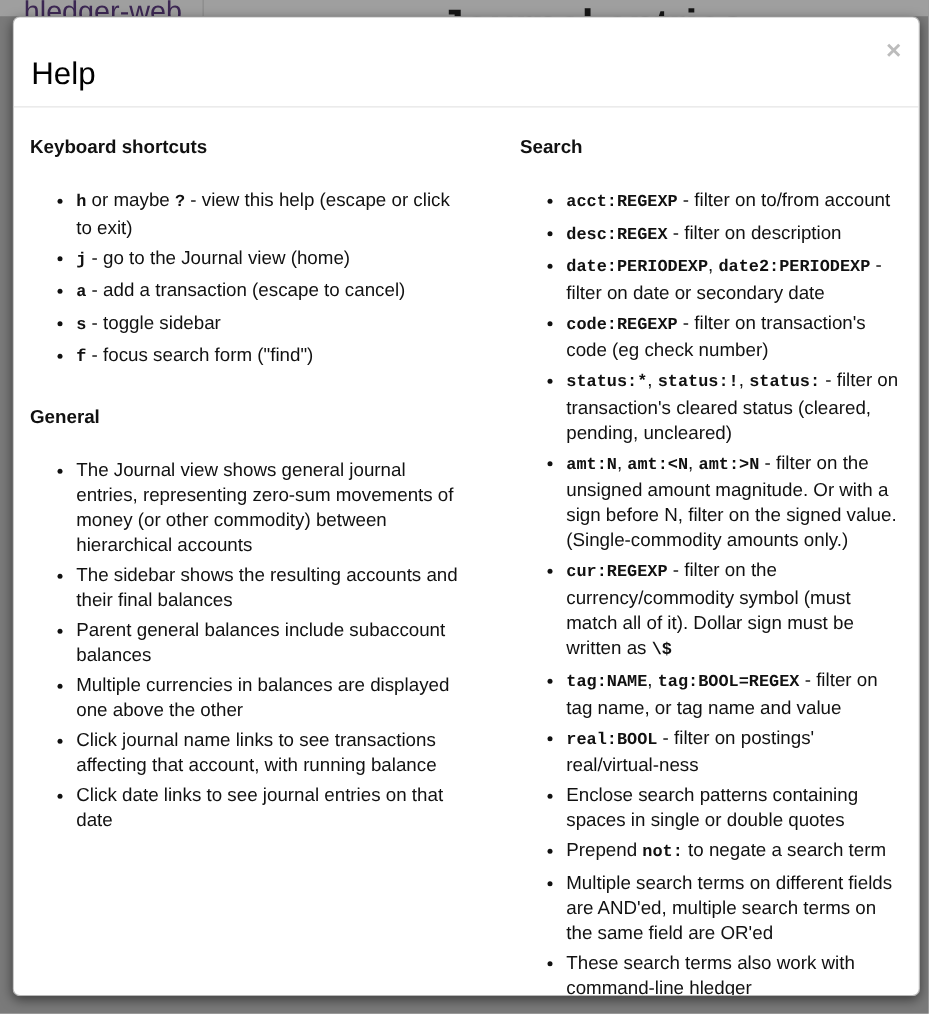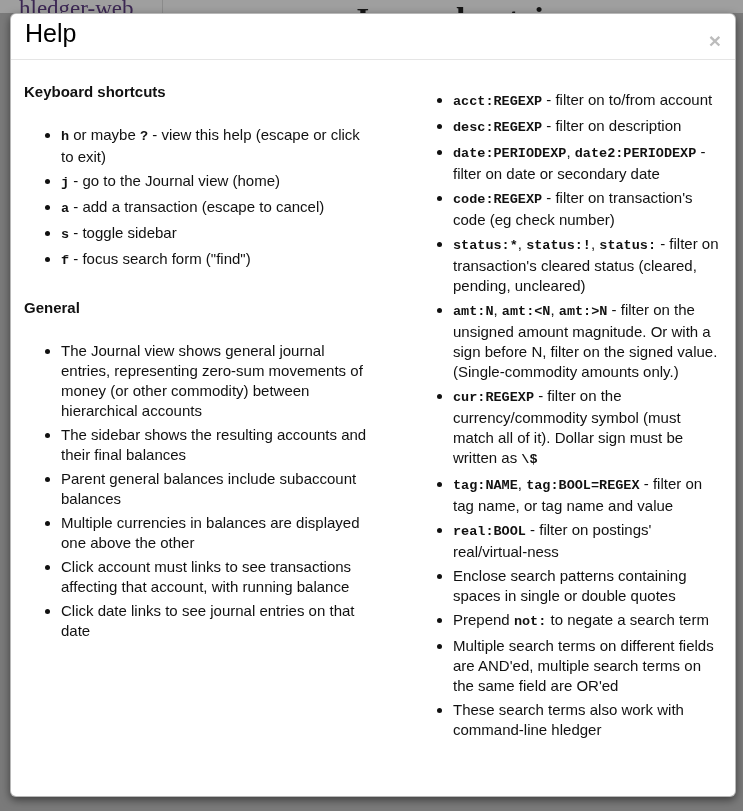--- a/index.html
+++ b/index.html
@@ -8,21 +8,21 @@
     width:743px; height:811px;
     position:relative; overflow:hidden;
     background:#7a7a7a;
     font-family:"Liberation Sans", sans-serif;
     color:#111;
   }
 
   
   .backdrop-top {
     position:absolute; top:0; left:0; width:743px; height:13px;
-    background:#9f9f9f; overflow:hidden;font-family:Liberation Serif, serif;
+    background:#9f9f9f; overflow:hidden;
   }
   .brand {
     position:absolute; left:19px; top:-4px;
     font-size:23px; font-weight:500; letter-spacing:0;
     color:#3c2753; text-decoration:none; white-space:nowrap;
   }
   .bg-divider {
     position:absolute; left:162px; top:0; width:1px; height:13px;
     background:#8b8b8b;
   }
@@ -33,21 +33,21 @@
 
   
   .modal-box {
     position:absolute; left:10px; top:13px; width:726px; height:784px;
     background:#fff; border:1px solid rgba(0,0,0,0.28); border-radius:6px;
     box-shadow:0 3px 9px rgba(0,0,0,0.5);
     overflow:hidden;
   }
   .modal-header {
     position:relative;
-    padding:4px 15px 11px 14px;
+    padding:30px 15px 11px 14px;
     border-bottom:1px solid #e5e5e5;
   }
   .modal-title {
     margin:0; font-size:25px; font-weight:400; line-height:30px; color:#000;
   }
   .close-btn {
     position:absolute; right:14px; top:16px;
     background:none; border:none; padding:0;
     font-size:21px; font-weight:bold; line-height:1;
     color:#bcbcbc; cursor:pointer;
@@ -101,28 +101,29 @@
           <li class="help-item"><code class="code-term">a</code><span class="text-run"> - add a transaction (escape to cancel)</span></li>
           <li class="help-item"><code class="code-term">s</code><span class="text-run"> - toggle sidebar</span></li>
           <li class="help-item"><code class="code-term">f</code><span class="text-run"> - focus search form ("find")</span></li>
         </ul>
         <h2 class="section-heading">General</h2>
         <ul class="help-list">
           <li class="help-item"><span class="text-run">The Journal view shows general journal entries, representing zero-sum movements of money (or other commodity) between hierarchical accounts</span></li>
           <li class="help-item"><span class="text-run">The sidebar shows the resulting accounts and their final balances</span></li>
           <li class="help-item"><span class="text-run">Parent general balances include subaccount balances</span></li>
           <li class="help-item"><span class="text-run">Multiple currencies in balances are displayed one above the other</span></li>
-          <li class="help-item"><span class="text-run">Click account must links to see transactions affecting that account, with running balance</span></li>
+          <li class="help-item"><span class="text-run">Click journal name links to see transactions affecting that account, with running balance</span></li>
           <li class="help-item"><span class="text-run">Click date links to see journal entries on that date</span></li>
         </ul>
       </div>
     <div class="col-right" id="col-right">
+        <h2 class="section-heading">Search</h2>
         <ul class="help-list">
           <li class="help-item"><code class="code-term">acct:REGEXP</code><span class="text-run"> - filter on to/from account</span></li>
-          <li class="help-item"><code class="code-term">desc:REGEXP</code><span class="text-run"> - filter on description</span></li>
+          <li class="help-item"><code class="code-term">desc:REGEX</code><span class="text-run"> - filter on description</span></li>
           <li class="help-item"><code class="code-term">date:PERIODEXP</code><span class="text-run">, </span><code class="code-term">date2:PERIODEXP</code><span class="text-run"> - filter on date or secondary date</span></li>
           <li class="help-item"><code class="code-term">code:REGEXP</code><span class="text-run"> - filter on transaction's code (eg check number)</span></li>
           <li class="help-item"><code class="code-term">status:*</code><span class="text-run">, </span><code class="code-term">status:!</code><span class="text-run">, </span><code class="code-term">status:</code><span class="text-run"> - filter on transaction's cleared status (cleared, pending, uncleared)</span></li>
           <li class="help-item"><code class="code-term">amt:N</code><span class="text-run">, </span><code class="code-term">amt:&lt;N</code><span class="text-run">, </span><code class="code-term">amt:&gt;N</code><span class="text-run"> - filter on the unsigned amount magnitude. Or with a sign before N, filter on the signed value. (Single-commodity amounts only.)</span></li>
           <li class="help-item"><code class="code-term">cur:REGEXP</code><span class="text-run"> - filter on the currency/commodity symbol (must match all of it). Dollar sign must be written as </span><code class="code-term">\$</code></li>
           <li class="help-item"><code class="code-term">tag:NAME</code><span class="text-run">, </span><code class="code-term">tag:BOOL=REGEX</code><span class="text-run"> - filter on tag name, or tag name and value</span></li>
           <li class="help-item"><code class="code-term">real:BOOL</code><span class="text-run"> - filter on postings' real/virtual-ness</span></li>
           <li class="help-item"><span class="text-run">Enclose search patterns containing spaces in single or double quotes</span></li>
           <li class="help-item"><span class="text-run">Prepend </span><code class="code-term">not:</code><span class="text-run"> to negate a search term</span></li>
           <li class="help-item"><span class="text-run">Multiple search terms on different fields are AND'ed, multiple search terms on the same field are OR'ed</span></li>

